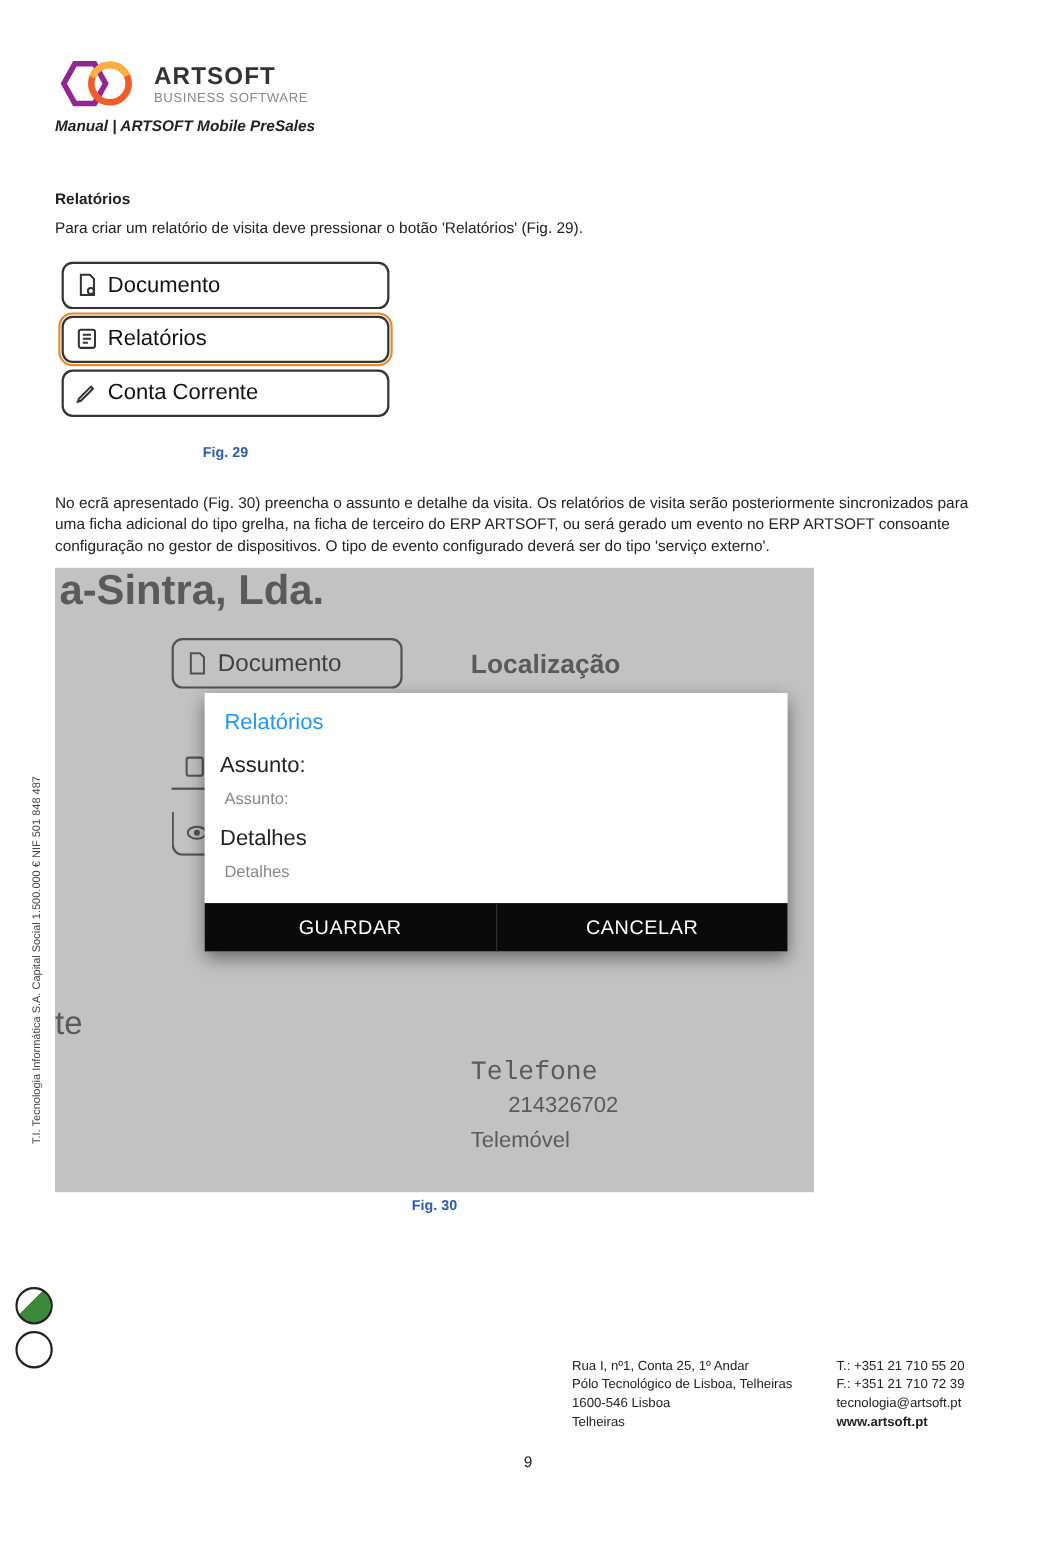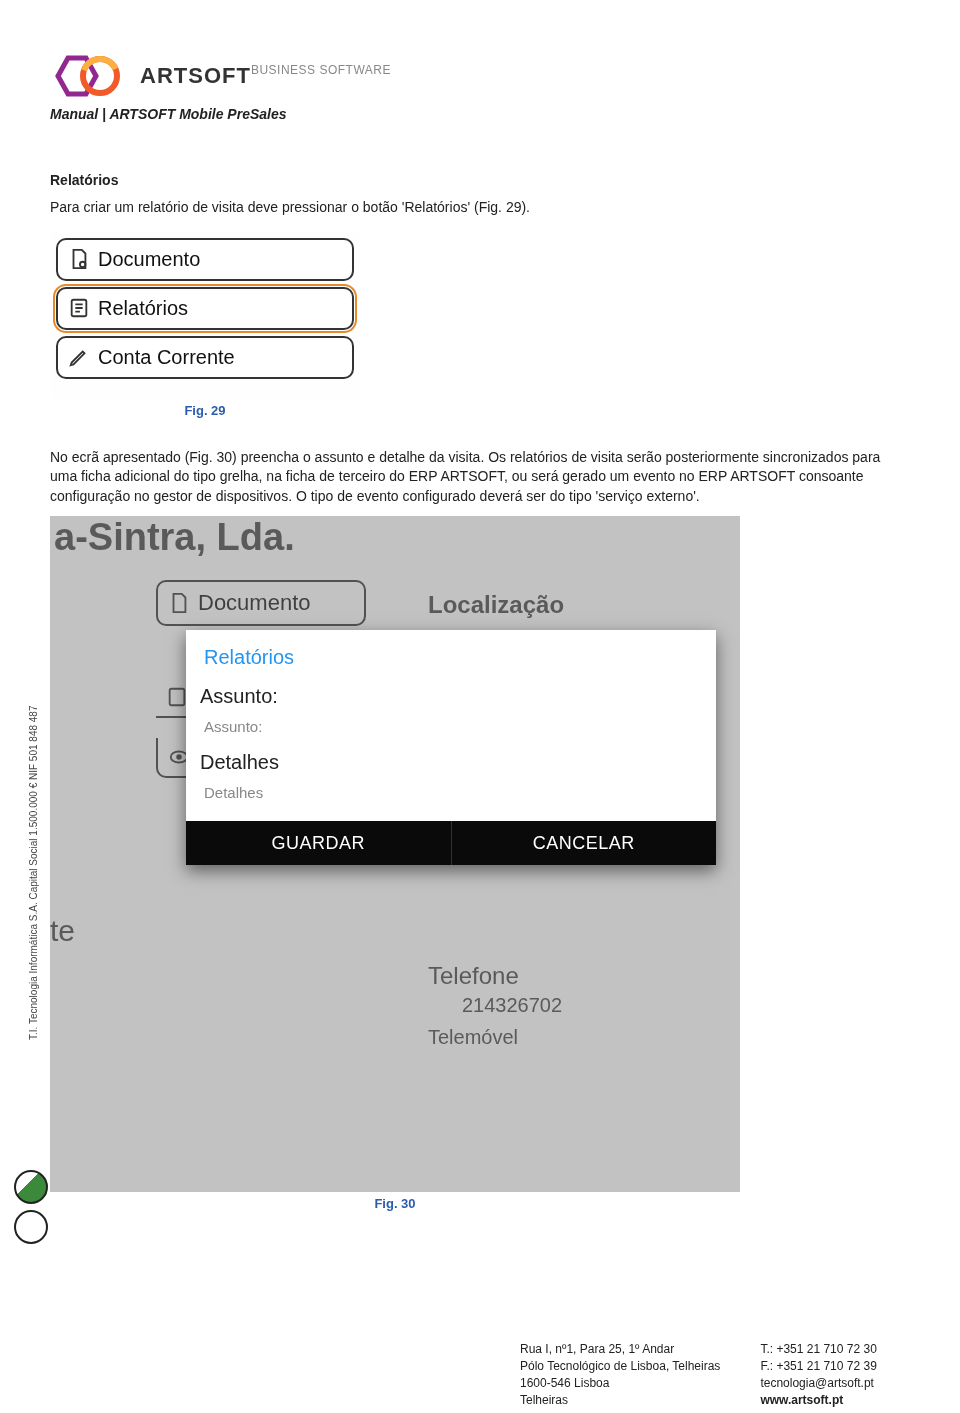--- a/index.html
+++ b/index.html
@@ -3,44 +3,44 @@
 <meta charset="utf-8">
 <style>
   * { box-sizing: border-box; margin: 0; padding: 0; }
   body { font-family: Verdana, Arial, sans-serif; background: #fff; width: 960px; color: #222; position: relative; }
   .page { padding: 50px 50px 40px 50px; position: relative; }
 
   
   .header { margin-bottom: 8px; }
   .logo-row { display: flex; align-items: center; gap: 12px; }
   .logo-icon { width: 78px; height: 52px; }
-  .logo-text { display: flex; }
+  .logo-text { display: flex; flex-direction: column; }
   .logo-text .brand { font-family: Arial, sans-serif; font-weight: 700; font-size: 22px; letter-spacing: 1px; color: #333; }
   .logo-text .sub { font-size: 12px; color: #888; letter-spacing: 0.5px; }
   .header-sub { font-size: 14px; font-weight: 700; margin-top: 4px; color: #222; font-style: italic; }
 
   
   .section-title { font-size: 14px; font-weight: 700; margin: 50px 0 10px 0; color: #222; }
   .para { font-size: 14px; line-height: 1.4; margin-bottom: 10px; color: #222; }
 
   
   .menu29 { background: #fefefe; width: 310px; margin-top: 14px; padding: 6px 6px 14px 6px; }
   .menu29-item { display: flex; align-items: center; gap: 8px; border: 2px solid #333; border-radius: 10px; padding: 8px 10px; font-size: 20px; color: #111; margin-bottom: 6px; background: #fff; font-family: Arial, sans-serif; }
   .menu29-item.sel { outline: 2px solid #e58a2d; outline-offset: 1px; }
   .menu29-icon { width: 22px; height: 22px; color: #333; }
   .fig-caption { font-size: 13px; font-weight: 600; color: #2b5cae; text-align: center; margin-top: 4px; }
 
   
   .shot30 { width: 690px; margin-top: 10px; background: #fff; position: relative; }
-  .shot30-bg { position: relative; height: 676px; overflow: hidden; border: 0; }
+  .shot30-bg { position: relative; height: 568px; overflow: hidden; border: 0; }
   .bg-top { position: absolute; left: 0; right: 0; top: 0; height: 60px; background: #fff; color: #424242; font-family: Arial, sans-serif; font-weight: 700; font-size: 38px; padding-left: 4px; }
   .bg-side { position: absolute; left: 106px; top: 64px; width: 210px; }
   .bg-sideitem { border: 2px solid #333; border-radius: 10px; padding: 8px 10px; font-size: 22px; color: #111; margin-bottom: 6px; background: #fff; display:flex; align-items:center; gap:8px; font-family: Arial, sans-serif;}
   .bg-loc { position: absolute; left: 378px; top: 75px; font-family: Arial, sans-serif; font-weight: 700; font-size: 24px; color: #424242; }
-  .bg-tel { position: absolute; left: 378px; top: 446px; font-family: Liberation Sans, sans-serif; font-weight: 500; font-size: 24px; color: #424242; }
+  .bg-tel { position: absolute; left: 378px; top: 446px; font-family: Liberation Mono, monospace; font-weight: 500; font-size: 24px; color: #424242; }
   .bg-telnum { position: absolute; left: 412px; top: 478px; font-family: Arial, sans-serif; font-size: 20px; color: #424242; }
   .bg-telmov { position: absolute; left: 378px; top: 510px; font-family: Arial, sans-serif; font-weight: 500; font-size: 20px; color: #424242; }
   .bg-te { position:absolute; left:0; top:398px; font-family:Arial,sans-serif; font-size:30px; color:#424242;}
   .overlay-shade { position:absolute; left:0; top:0; right:0; bottom:0; background:rgba(120,120,120,0.45); }
 
   .dialog30 { position: absolute; left: 136px; top: 114px; width: 530px; background: #fff; box-shadow: 0 6px 16px rgba(0,0,0,0.5); font-family: Arial, sans-serif; }
   .dialog30-title { color: #2196f3; font-size: 20px; font-weight: 500; padding: 16px 18px 10px 18px; }
   .dialog30-body { padding: 0 8px 54px 8px; }
   .d30-label { font-size: 20px; color: #222; padding: 6px; }
   .d30-input { font-size: 15px; color: #888; padding: 4px 10px 10px 10px; }
@@ -162,27 +162,27 @@
 
   <div class="side-rot">T.I. Tecnologia Informática S.A.    Capital Social  1.500.000 €    NIF 501 848 487</div>
 
   <div class="cert-row">
     <div class="cert-badge"></div>
     <div class="cert-badge2"></div>
   </div>
 
   <div class="footer">
     <div class="footer-col addr">
-      <div>Rua I, nº1, Para 25, 1º Andar</div>
+      <div>Rua I, nº1, Conta 25, 1º Andar</div>
       <div>Pólo Tecnológico de Lisboa, Telheiras</div>
       <div>1600-546 Lisboa</div>
       <div>Telheiras</div>
     </div>
     <div class="footer-col contact">
-      <div>T.: +351 21 710 72 30</div>
+      <div>T.: +351 21 710 55 20</div>
       <div>F.: +351 21 710 72 39</div>
       <div>tecnologia@artsoft.pt</div>
       <div style="font-weight:700">www.artsoft.pt</div>
     </div>
   </div>
 
   <div class="page-num">9</div>
 
 </div>
 

